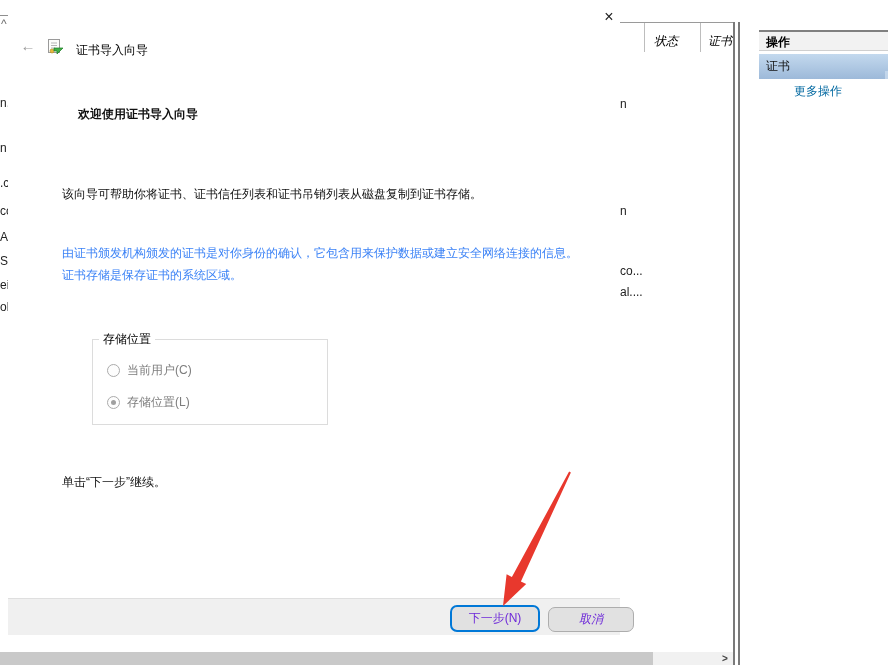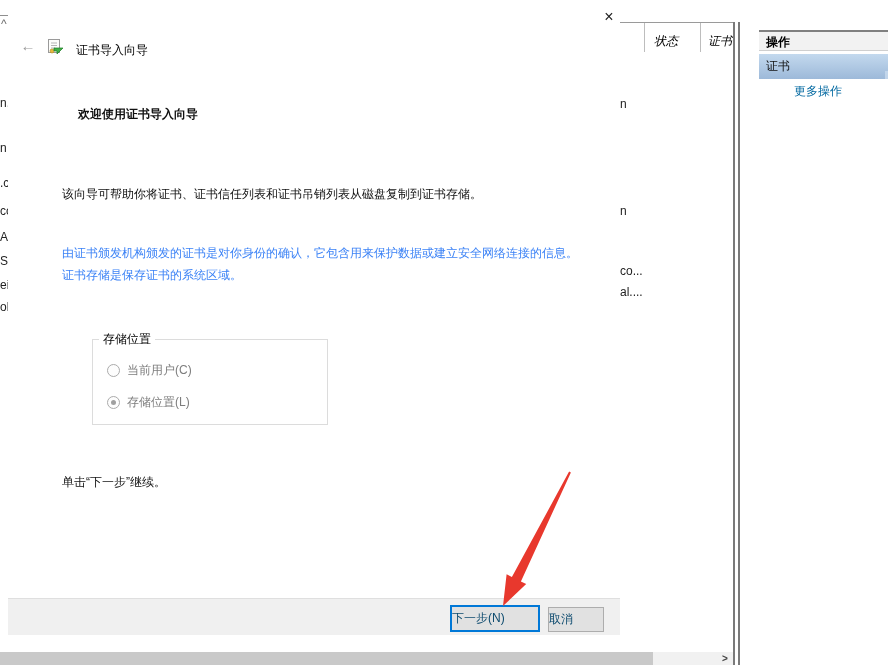--- a/index.html
+++ b/index.html
@@ -51,23 +51,23 @@
   .radio-row.r1{top:22px;}
   .radio-row.r2{top:54px;}
   .radio-circle{width:13px;height:13px;border-radius:50%;border:1px solid #ababab;
     box-sizing:border-box;background:#fdfdfd;position:relative;flex:0 0 auto;}
   .radio-circle.checked::after{content:"";position:absolute;left:3px;top:3px;width:5px;height:5px;
     border-radius:50%;background:#a0a0a0;}
   .radio-label{color:#7d7d7d;}
   .wiz-hint{position:absolute;left:54px;top:446px;color:#111;margin-top:28px;}
   .wiz-footer{position:absolute;left:0;top:598px;width:612px;height:37px;background:#f0f0f0;
     border-top:1px solid #dfdfdf;box-sizing:border-box;}
-  .btn{position:absolute;text-align:left;color:#0c4a6e;box-sizing:border-box;background:#e1e1e1;}
+  .btn{position:absolute;text-align:center;color:#6d28d9;box-sizing:border-box;background:#e1e1e1;border-radius:7px;}
   .btn-next{left:442px;top:6px;width:90px;height:27px;border:2px solid #0078d7;line-height:23px;}
-  .btn-cancel{left:540px;top:8px;width:56px;height:25px;border:1px solid #adadad;line-height:23px;}
+  .btn-cancel{left:540px;top:8px;width:86px;height:25px;border:1px solid #adadad;line-height:23px;font-style:italic;}
 
   
   .arrow-layer{position:absolute;left:0;top:0;width:888px;height:665px;pointer-events:none;}
 </style>
 </head>
 <body>
 
 <div class="screen">
 
   <div>

